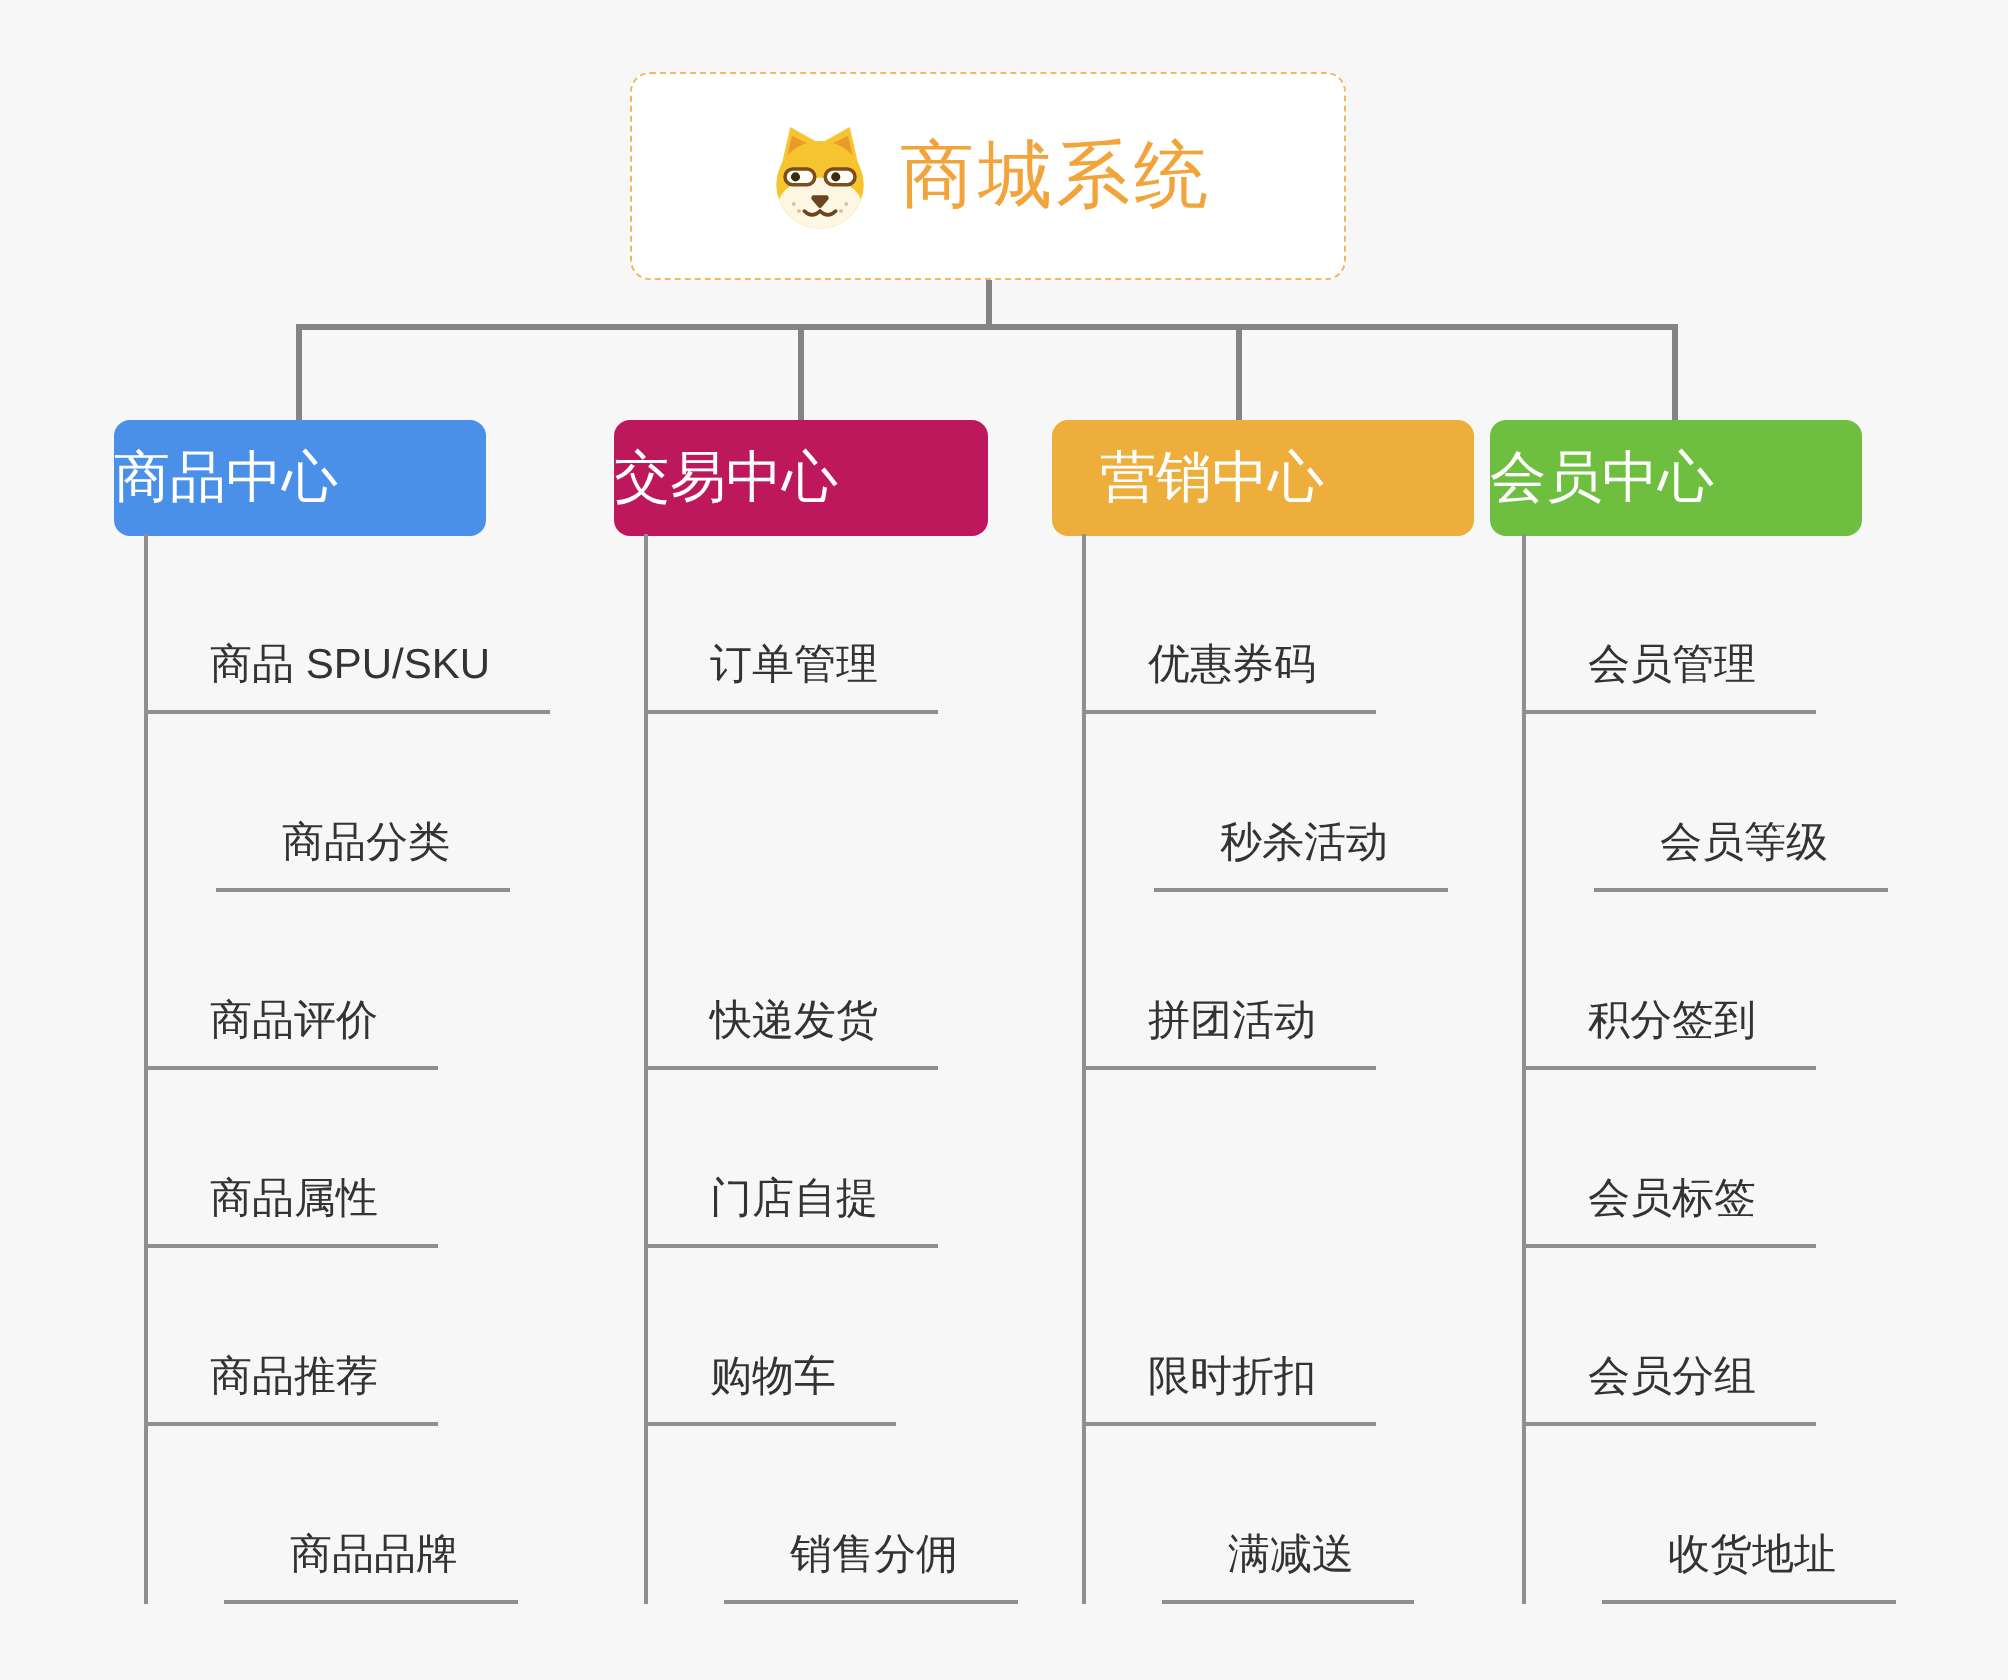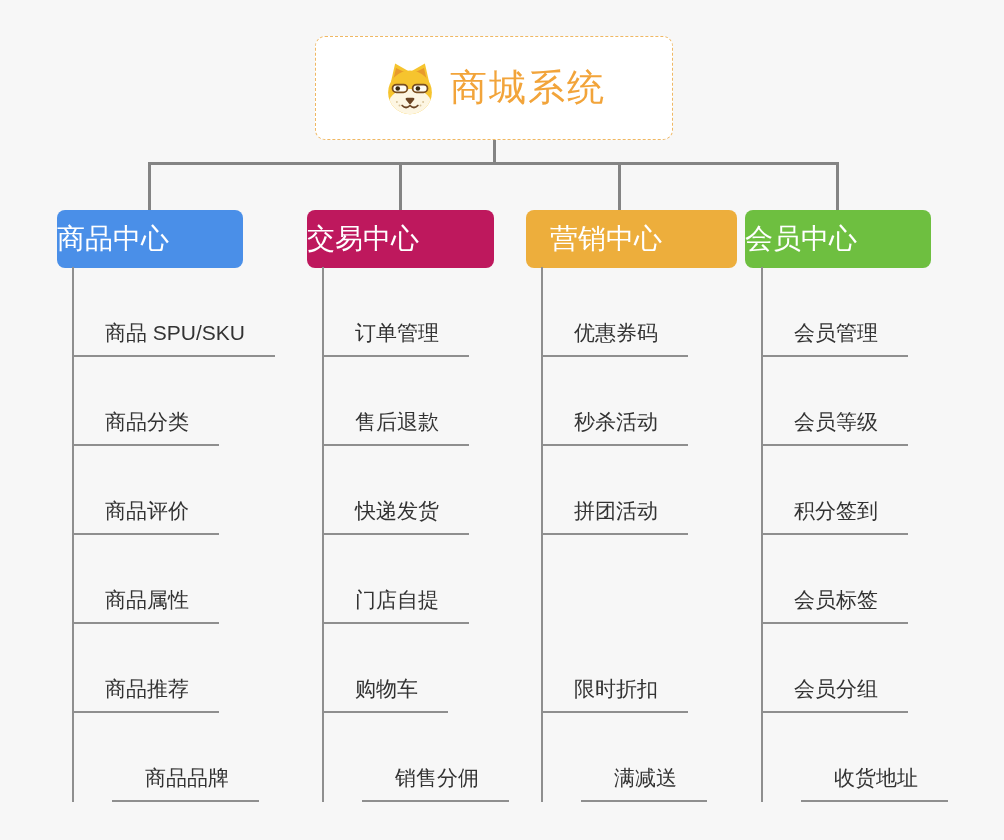--- a/index.html
+++ b/index.html
@@ -67,21 +67,21 @@
     color:#333333;
     padding:0 30px 9px 33px;
     border-bottom:2px solid #8f8f8f;
     white-space:nowrap;
   }
   .c0{left:72px;}
   .c1{left:322px;}
   .c2{left:541px;}
   .c3{left:761px;}
   .r0{top:320px;}
-  .r1{top:409px;}
+  .r1{top:409px;margin-left:36px;}
   .r2{top:498px;}
   .r3{top:587px;}
   .r4{top:676px;}
   .r5{top:765px;margin-left:40px;}
 </style>
 </head>
 <body>
 
 <div class="canvas">
 
@@ -132,21 +132,20 @@
   <div class="spine s3"></div>
 
   <div class="leaf c0 r0">商品 SPU/SKU</div>
   <div class="leaf c0 r1">商品分类</div>
   <div class="leaf c0 r2">商品评价</div>
   <div class="leaf c0 r3">商品属性</div>
   <div class="leaf c0 r4">商品推荐</div>
   <div class="leaf c0 r5">商品品牌</div>
 
   <div class="leaf c1 r0">订单管理</div>
-  <div class="leaf c1 r1">售后退款</div>
   <div class="leaf c1 r2">快递发货</div>
   <div class="leaf c1 r3">门店自提</div>
   <div class="leaf c1 r4">购物车</div>
   <div class="leaf c1 r5">销售分佣</div>
 
   <div class="leaf c2 r0">优惠券码</div>
   <div class="leaf c2 r1">秒杀活动</div>
   <div class="leaf c2 r2">拼团活动</div>
   <div class="leaf c2 r4">限时折扣</div>
   <div class="leaf c2 r5">满减送</div>

